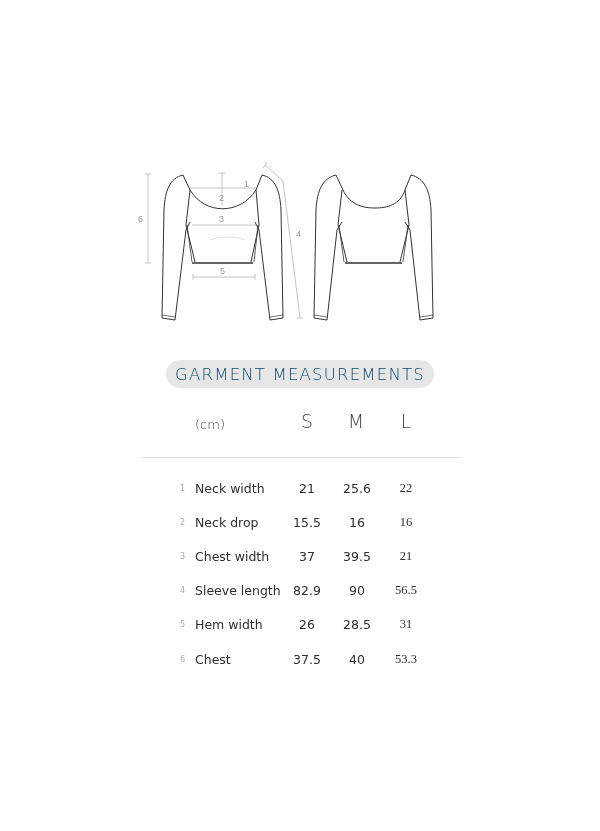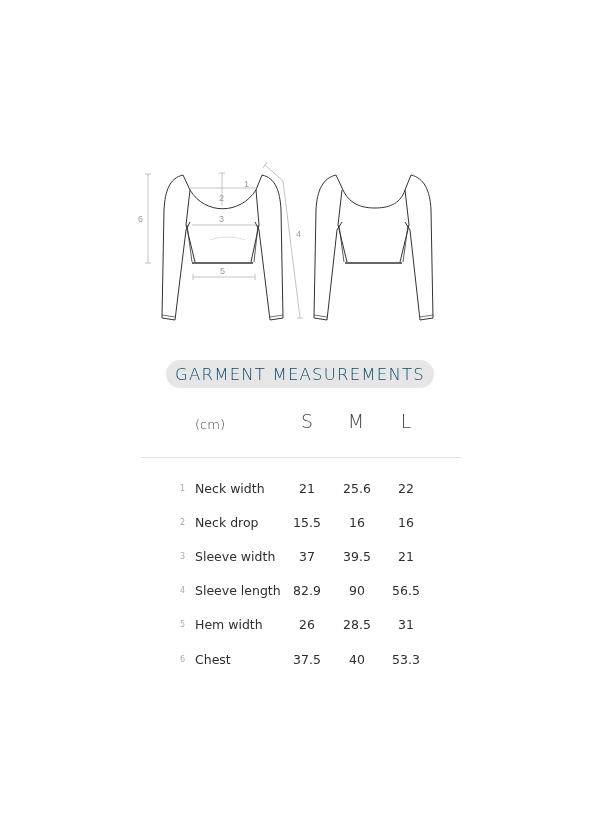--- a/index.html
+++ b/index.html
@@ -14,21 +14,21 @@
   .hdr { position: absolute; top: 410px; font-weight: 300; }
   .unit { left: 195px; top: 417px; font-size: 13px; color: #444; }
   .size { font-size: 19px; color: #444; width: 40px; text-align: center; }
   .divider { position: absolute; left: 141px; top: 457px; width: 320px; height: 1px; background: #e2e2e2; }
   .row { position: absolute; left: 0; width: 600px; height: 20px; font-size: 12.5px; color: #2e2e2e; }
   .row .num { position: absolute; left: 180px; top: 3px; font-size: 8px; color: #aaaaaa; }
   .row .label { position: absolute; left: 195px; top: 0; }
   .row .val { position: absolute; top: 0; width: 50px; text-align: center; }
   .row .v0 { left: 282px; }
   .row .v1 { left: 332px; }
-  .row .v2 { left: 381px; }
+  .row .v2 { left: 381px; font-family: Liberation Serif, serif; }
 </style>
 </head>
 <body>
 
 <div class="drawings">
   <svg width="600" height="340" viewBox="0 0 600 340">
 
     <g fill="none" stroke="#333" stroke-width="1">
 
       <path d="M183,175 C170,178 165,190 164,210 L162,318 L175,320 L186,230 L190,222"></path>
@@ -98,21 +98,21 @@
 </div>
 <div class="row" style="top:515px;">
   <span class="num">2</span>
   <span class="label">Neck drop</span>
   <span class="val v0">15.5</span>
   <span class="val v1">16</span>
   <span class="val v2">16</span>
 </div>
 <div class="row" style="top:549px;">
   <span class="num">3</span>
-  <span class="label">Sleeve width</span>
+  <span class="label">Chest width</span>
   <span class="val v0">37</span>
   <span class="val v1">39.5</span>
   <span class="val v2">21</span>
 </div>
 <div class="row" style="top:583px;">
   <span class="num">4</span>
   <span class="label">Sleeve length</span>
   <span class="val v0">82.9</span>
   <span class="val v1">90</span>
   <span class="val v2">56.5</span>

